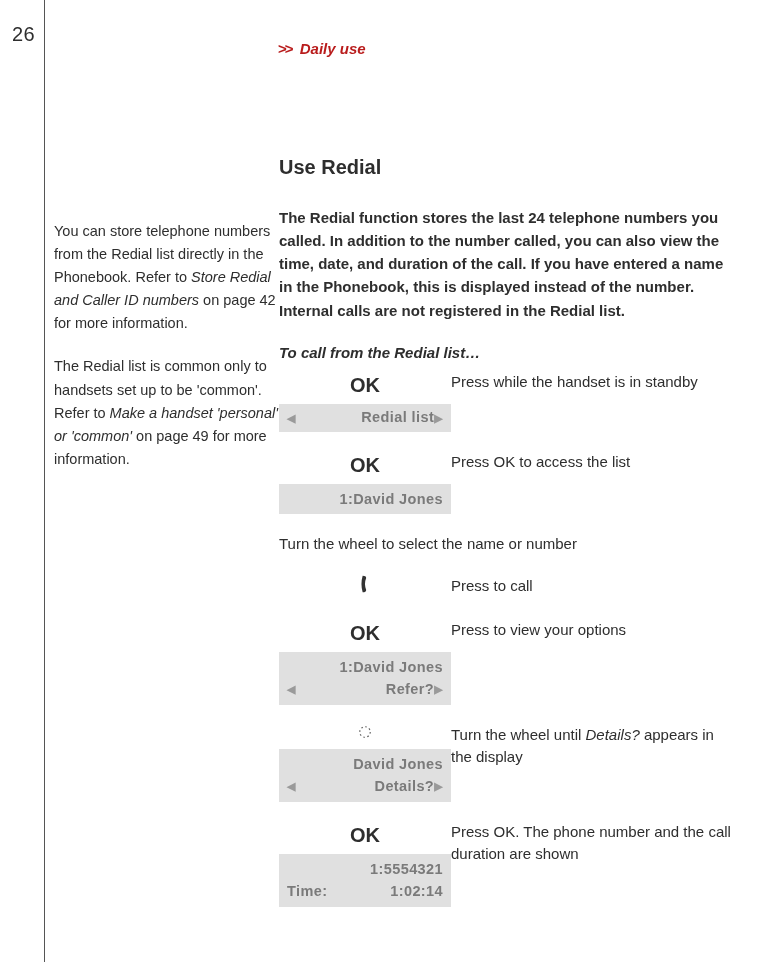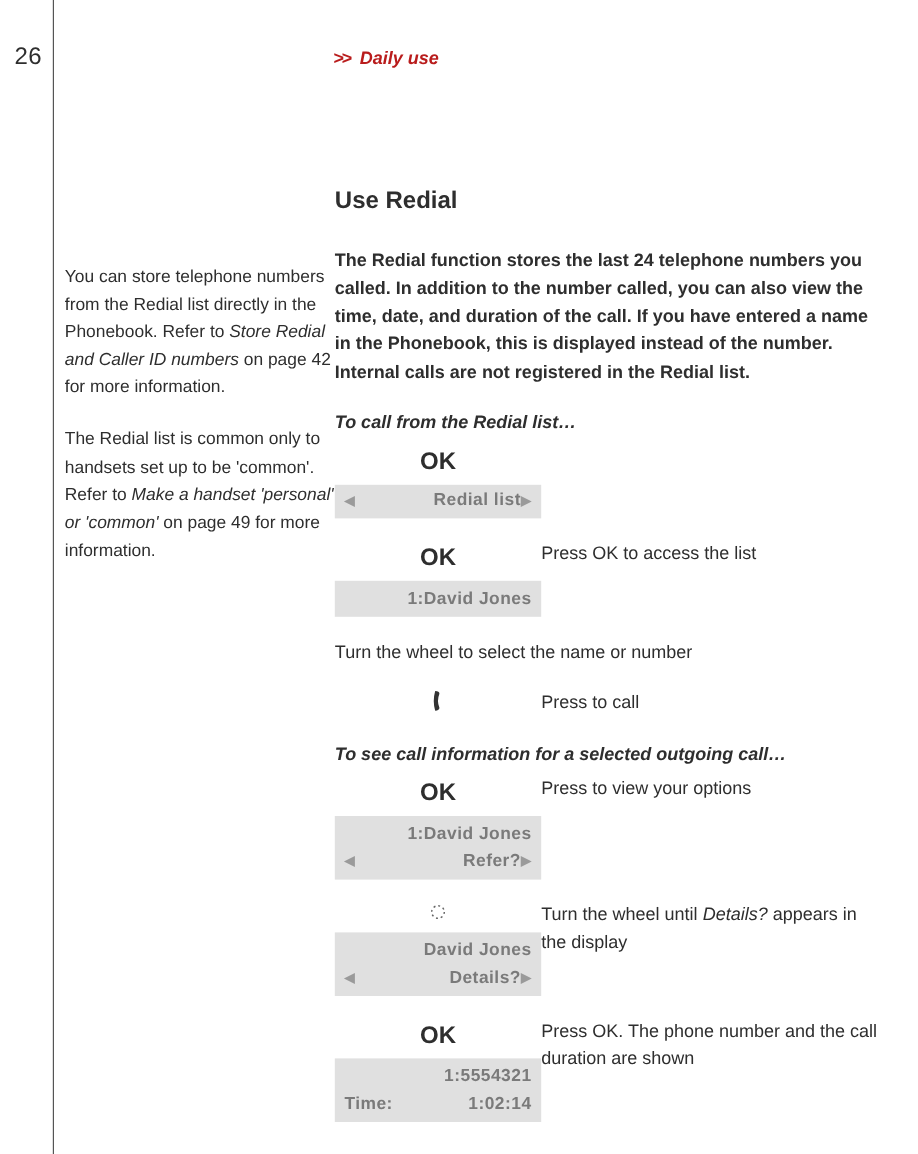--- a/index.html
+++ b/index.html
@@ -26,21 +26,21 @@
     width: 0;
     border-left: 1px solid #555;
   }
   .page-wrap {
     position: relative;
     min-height: 962px;
   }
   .page-number {
     position: absolute;
     left: 12px;
-    top: 32px;
+    top: 19px;
     font-size: 20px;
     font-weight: 300;
     color: #2e2e2e;
     letter-spacing: 0.5px;
   }
   .header-line {
     margin-left: 278px;
     font-weight: 600;
     font-size: 15px;
     color: #b91c1c;
@@ -180,20 +180,21 @@
           <div class="left">
             <div class="keycap">OK</div>
             <div class="display">
               <div class="row">
                 <span class="tri">◀</span>
                 <span class="center">Redial list</span>
                 <span class="tri">▶</span>
               </div>
             </div>
           </div>
+          <div class="right">Press while the handset is in standby</div>
         </div>
 
         <div class="step">
           <div class="left">
             <div class="keycap">OK</div>
             <div class="display two-line">
               <div class="row">
                   <span class="lbl">1:David Jones</span>
                 </div>
             </div>
@@ -209,21 +210,20 @@
           <div class="left">
             <div class="icon-row">
               <svg class="call" viewBox="0 0 20 34">
                   <path d="M6 3 Q2 17 6 31 Q12 31 12 27 Q8 17 12 7 Q12 3 6 3 Z" fill="#333"></path>
                 </svg>
             </div>
           </div>
           <div class="right">Press to call</div>
         </div>
 
-        <div class="subhead">To see call information for a selected outgoing call…</div>
 
         <div class="step">
           <div class="left">
             <div class="keycap">OK</div>
             <div class="display two-line">
               <div class="row">
                   <span class="lbl">1:David Jones</span>
                 </div>
               <div class="row">
                 <span class="tri">◀</span>

